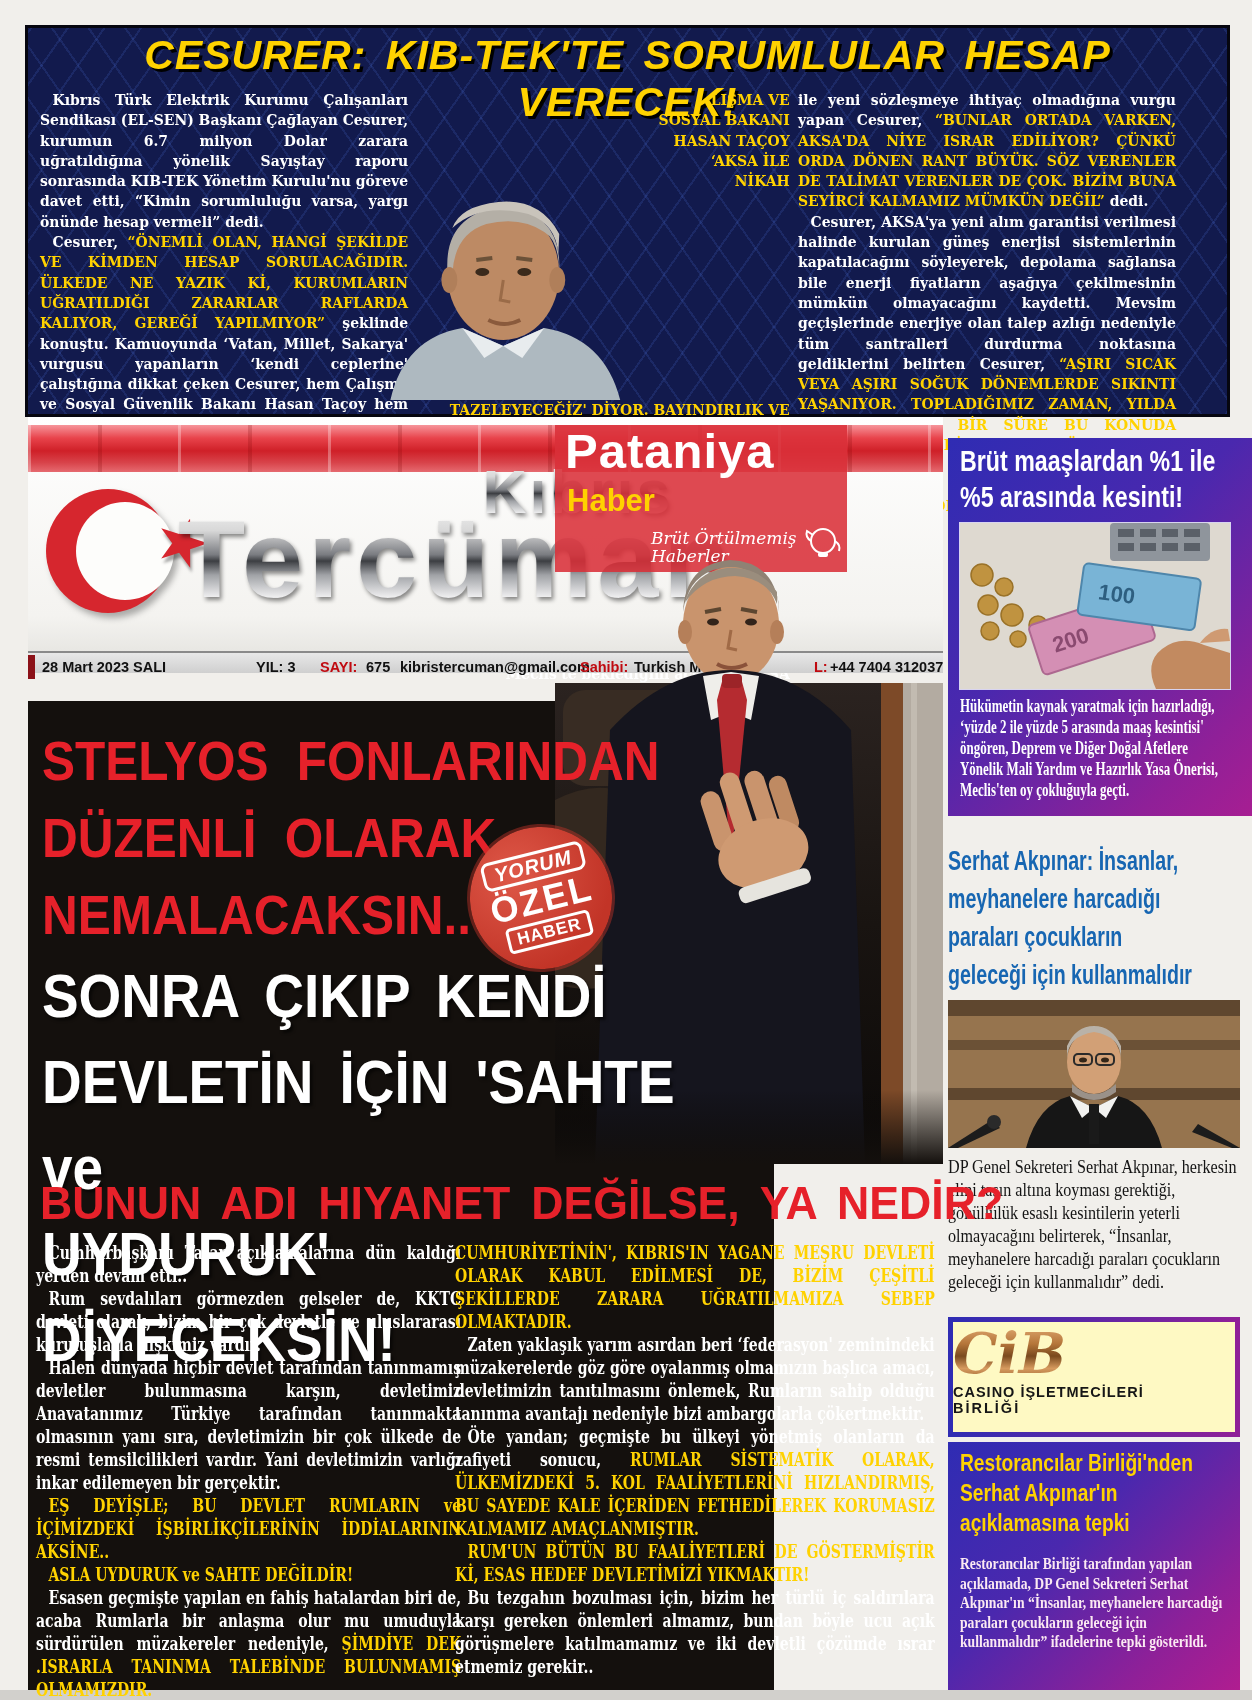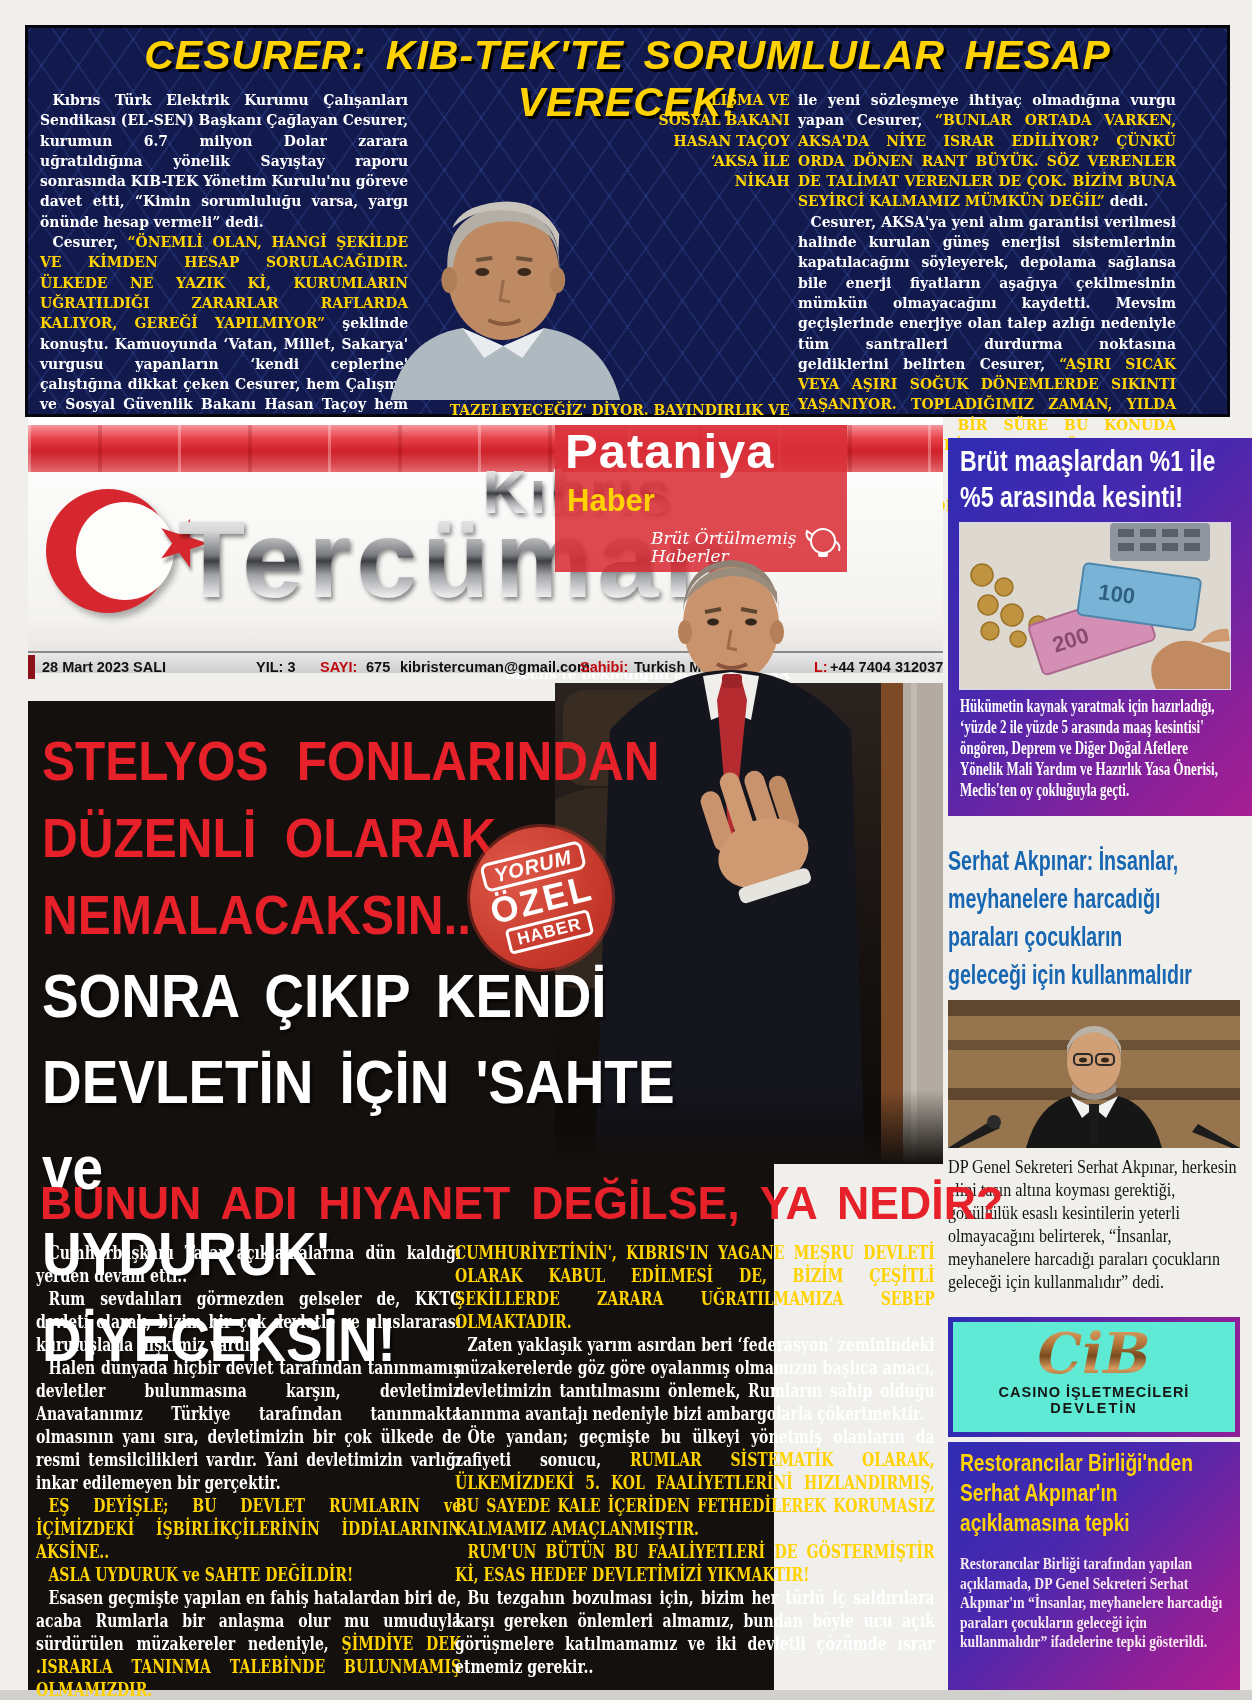--- a/index.html
+++ b/index.html
@@ -82,22 +82,22 @@
   .brut-title{position:absolute;left:12px;top:5px;width:332px;font-size:29px;line-height:36px;font-weight:bold;color:#fff;
     transform:scaleX(.8);transform-origin:left top}
   .moneywrap{position:absolute;left:11px;top:84px;width:270px;height:166px;border:1px solid #d8d4f0}
   .brut-body{position:absolute;left:12px;top:258px;width:372px;font-family:"Liberation Serif",serif;font-weight:bold;
     font-size:18px;line-height:21px;color:#fff;transform:scaleX(.72);transform-origin:left top}
   #serhathead{left:948px;top:842px;width:410px;font-size:28px;line-height:38px;font-weight:bold;color:#1766b2;
     transform:scaleX(.7);transform-origin:left top}
   #serhatphoto{left:948px;top:1000px;width:292px;height:148px}
   #serhatcap{left:948px;top:1155px;width:344px;font-family:"Liberation Serif",serif;font-size:19px;line-height:23px;
     color:#141414;transform:scaleX(.85);transform-origin:left top}
-  #cibbox{left:948px;top:1317px;width:292px;height:120px;background:#5eead4;box-sizing:border-box;
-    border:5px solid;border-image:linear-gradient(90deg,#2f2cb3,#8f2098) 1;text-align:center}
+  #cibbox{left:948px;top:1317px;width:292px;height:120px;background:#fef9c3;box-sizing:border-box;
+    border:5px solid;border-image:linear-gradient(90deg,#2f2cb3,#8f2098) 1;}
   .cib-logo{font-family:"DejaVu Serif",serif;font-style:italic;font-weight:bold;font-size:56px;line-height:62px;
     background:linear-gradient(180deg,#e8b27a 0%,#b5763a 35%,#7a4a1e 55%,#d69a5e 75%,#8a5526 100%);
     -webkit-background-clip:text;background-clip:text;color:#a06a30;-webkit-text-fill-color:transparent}
   .cib-l1{font-size:14.5px;font-weight:bold;color:#161616;letter-spacing:1px;line-height:16px}
   .cib-l2{font-size:14.5px;font-weight:bold;color:#161616;letter-spacing:2px;line-height:17px}
   #restbox{left:948px;top:1442px;width:292px;height:248px}
   .rest-head{position:absolute;left:12px;top:6px;width:340px;font-size:24px;line-height:30px;font-weight:bold;color:#ffd200;
     transform:scaleX(.8);transform-origin:left top}
   .rest-body{position:absolute;left:12px;top:112px;width:344px;font-family:"Liberation Serif",serif;font-weight:bold;
     font-size:17.5px;line-height:19.5px;color:#fbe9f2;transform:scaleX(.78);transform-origin:left top}
@@ -334,21 +334,21 @@
     <circle cx="46" cy="122" r="7" fill="#2a2a2a"></circle>
     <path d="M292 148 L250 124 L244 132 L284 148 Z" fill="#1c1c1c"></path>
   </svg>
 </div>
 
 <div class="abs" id="serhatcap">DP Genel Sekreteri Serhat Akpınar, herkesin elini taşın altına koyması gerektiği, gönüllülük esaslı kesintilerin yeterli olmayacağını belirterek, “İnsanlar, meyhanelere harcadığı paraları çocukların geleceği için kullanmalıdır” dedi.</div>
 
 <div class="abs" id="cibbox">
   <div class="cib-logo">CiB</div>
   <div class="cib-l1">CASINO İŞLETMECİLERİ</div>
-  <div class="cib-l2">DEVLETİN</div>
+  <div class="cib-l2">BİRLİĞİ</div>
 </div>
 
 <div class="abs gradbox" id="restbox">
   <div class="rest-head pre">Restorancılar Birliği'nden
 Serhat Akpınar'ın
 açıklamasına tepki</div>
   <div class="rest-body">Restorancılar Birliği tarafından yapılan açıklamada, DP Genel Sekreteri Serhat Akpınar'ın “İnsanlar, meyhanelere harcadığı paraları çocukların geleceği için kullanmalıdır” ifadelerine tepki gösterildi.</div>
 </div>
 
 <div class="abs" id="bottomstrip"></div>

